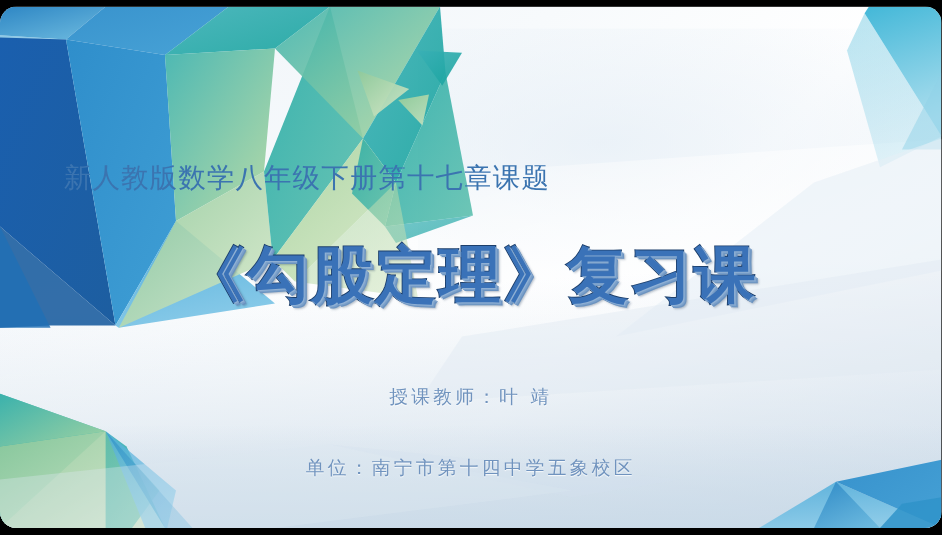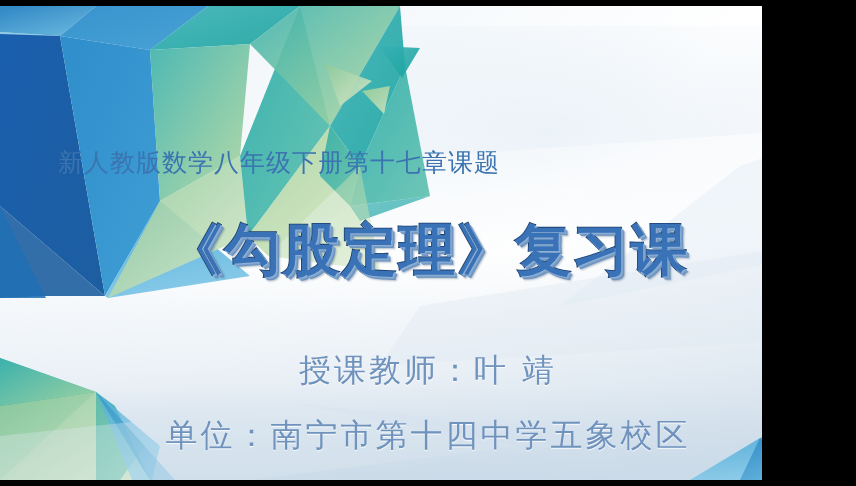--- a/index.html
+++ b/index.html
@@ -33,25 +33,26 @@
     z-index: 40;
   }
   .letterbox.top { top: 0; }
   .letterbox.bottom { bottom: 0; }
 
   
   #canvas {
     position: absolute;
     left: 0;
     top: 6px;
-    width: 762px;
+    width: 856px;
     height: 474px;
     overflow: hidden;
     background:
       linear-gradient(135deg, #eef3f8 0%, #f7fafc 38%, #ffffff 62%, #eaf0f6 100%);
+    border-radius: 15px;
   }
 
   
   .sheen {
     position: absolute;
     pointer-events: none;
   }
   .sheen-a {
     left: -60px; top: 150px;
     width: 1000px; height: 330px;
@@ -123,21 +124,21 @@
       1px 1px 0 #8fb0d4,
       2px 2px 0 #7ba0ca,
       3px 3px 0 #6b93c0,
       4px 4px 2px rgba(20,45,80,0.30);
   }
 
   .byline {
     position: absolute;
     width: 856px;
     text-align: center;
-    font-size: 32px;
+    font-size: 17px;
     line-height: 1.2;
     letter-spacing: 3px;
     color: #7093be;
     font-family: "DejaVu Serif", "Liberation Serif", serif;
     white-space: nowrap;
     text-shadow: 0 1px 1px rgba(255,255,255,0.9);
   }
   #byline-teacher { left: 0; top: 345px; }
   #byline-school  { left: 0; top: 398px; margin-top: 12px; }
 </style>

